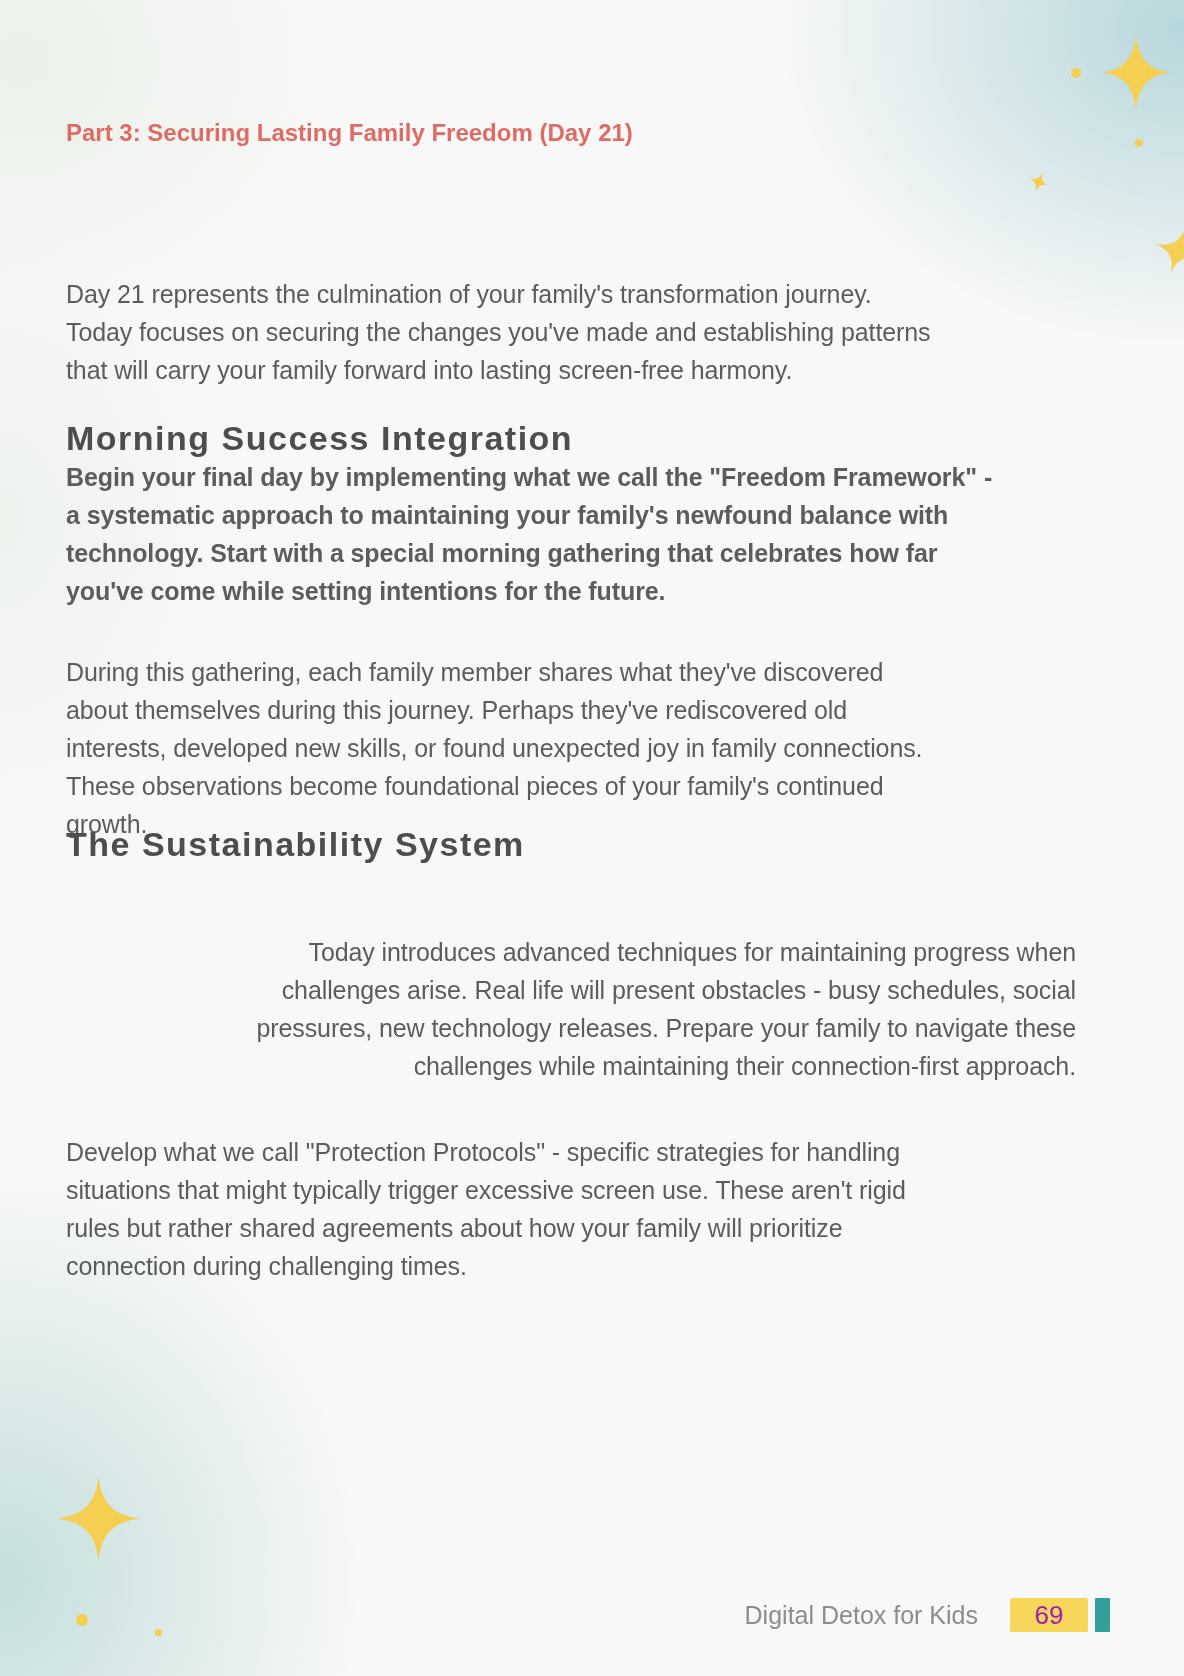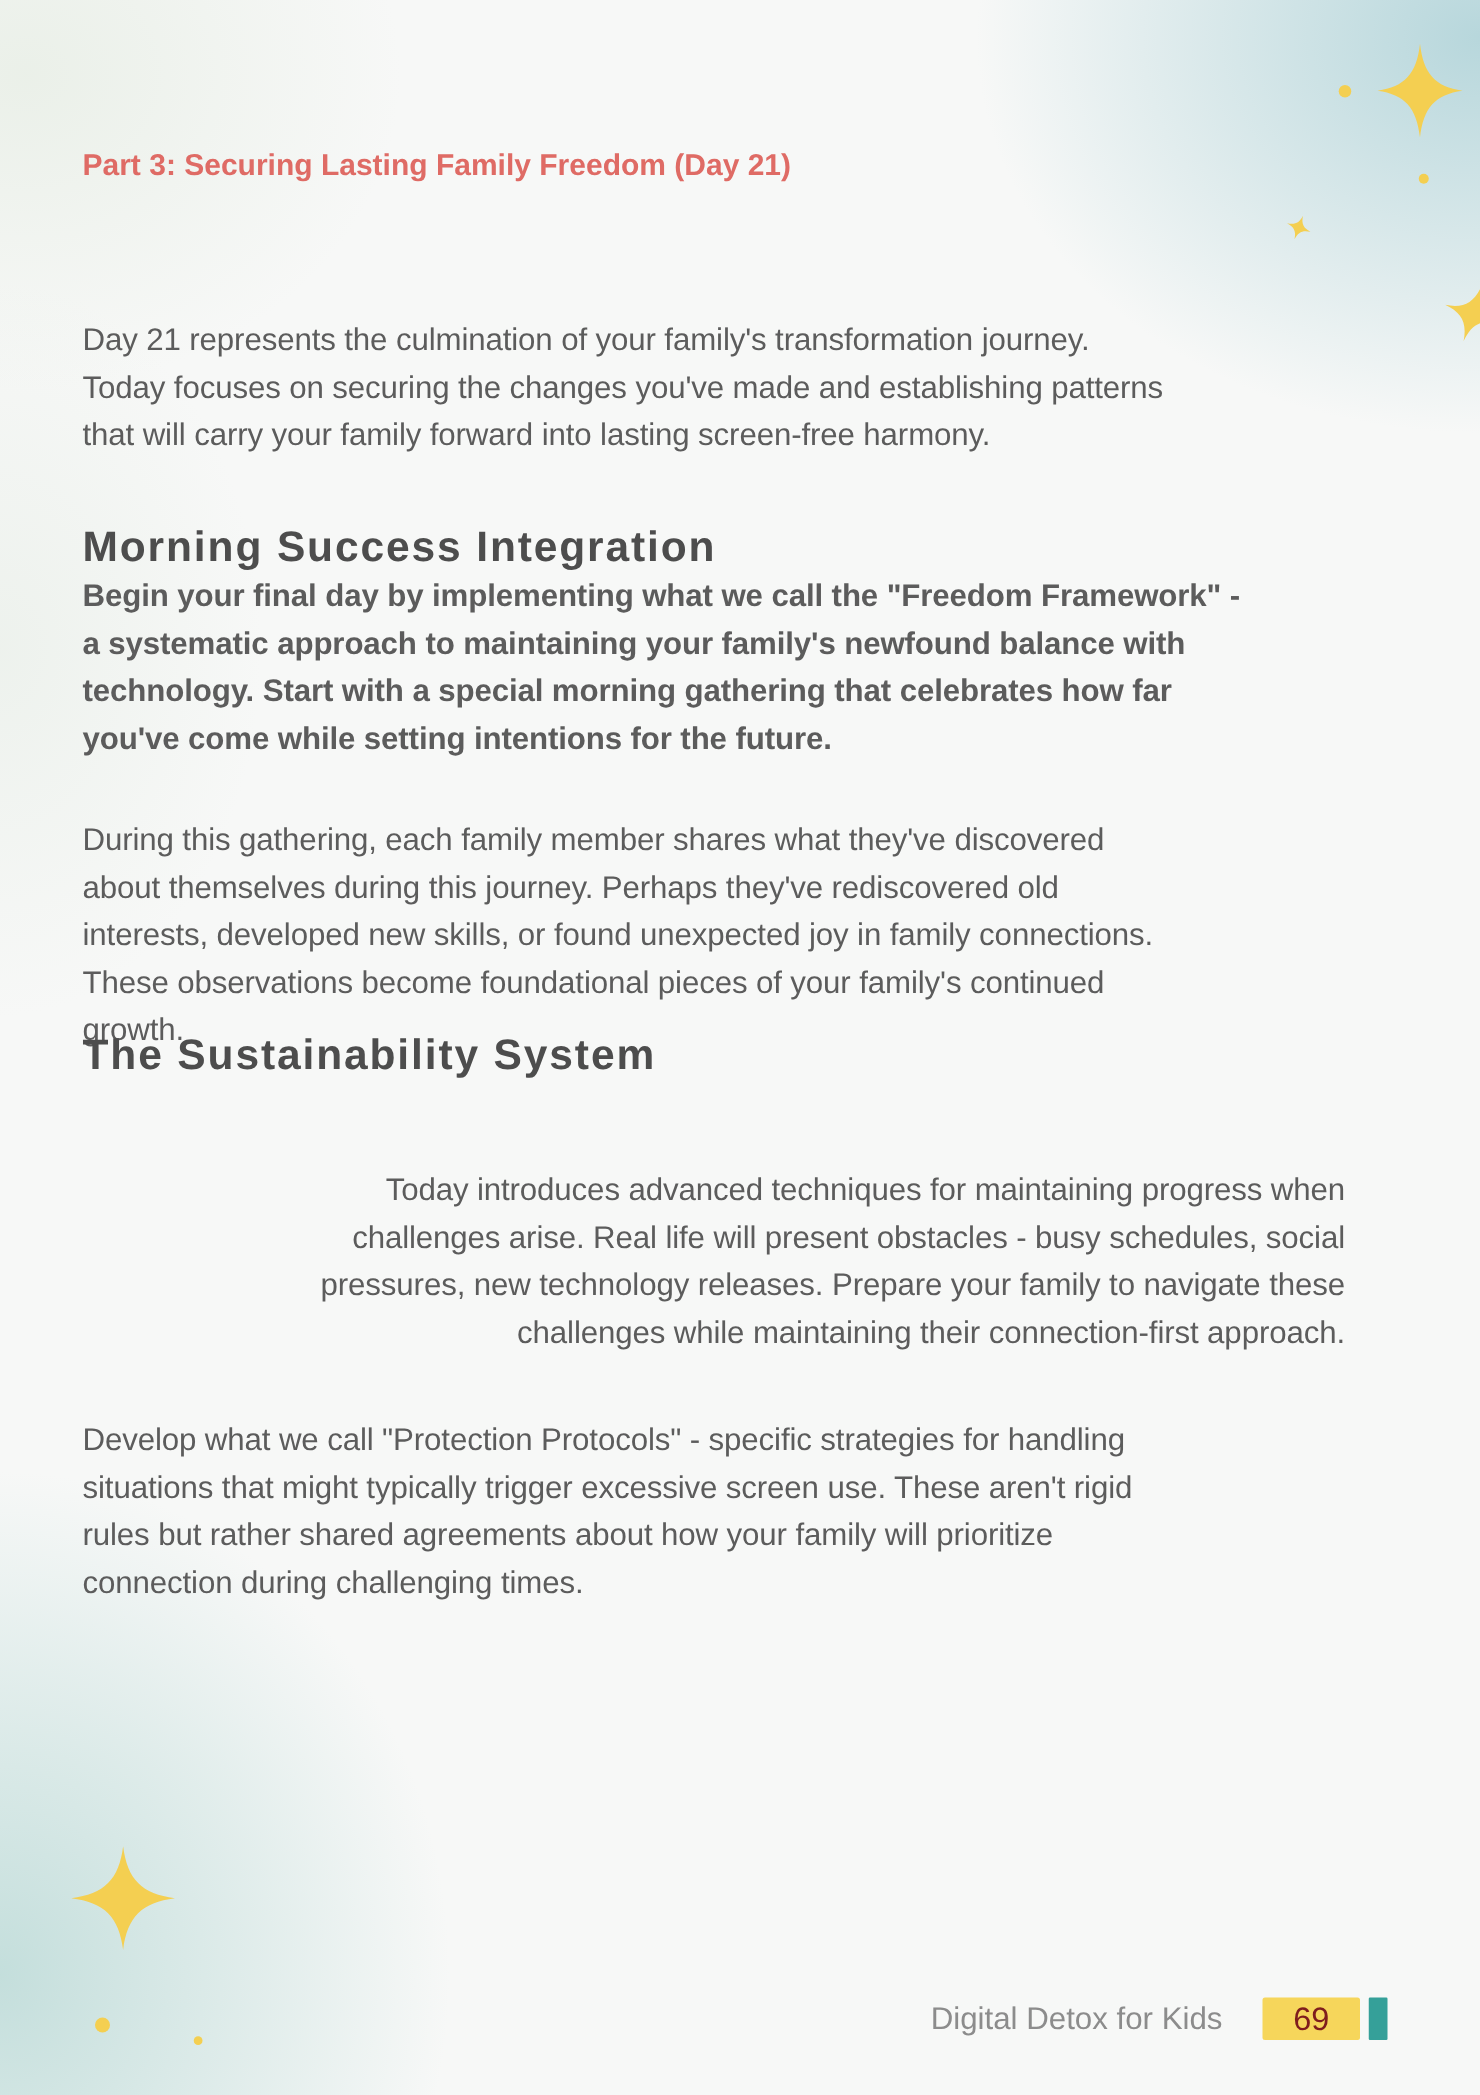--- a/index.html
+++ b/index.html
@@ -32,21 +32,21 @@
   .footer-title{
     position:absolute;top:1598px;right:206px;
     font-size:25px;line-height:34px;color:#8c8c8c;
     white-space:nowrap;
     margin-left:26px;
   }
   .page-badge{
     position:absolute;left:1010px;top:1598px;width:78px;height:34px;
     background:#f6d65b;border-radius:2px;
     display:flex;align-items:center;justify-content:center;
-    font-size:26px;color:#7f1d1d;
+    font-size:26px;color:#a21caf;
   }
   .teal-bar{
     position:absolute;left:1095px;top:1598px;width:15px;height:34px;
     background:#35a099;border-radius:1px;
   }
   
   .sparkle{position:absolute;}
   .sparkle path{fill:#f4cf51;}
   .dot{position:absolute;border-radius:50%;background:#f4cf51;}
 </style>
@@ -68,21 +68,21 @@
   </svg>
 
   <svg class="sparkle" style="left:57px;top:1477px;width:83px;height:83px;" viewBox="0 0 100 100" preserveAspectRatio="none">
     <path d="M50 0 C54 32 68 46 100 50 C68 54 54 68 50 100 C46 68 32 54 0 50 C32 46 46 32 50 0 Z"></path>
   </svg>
   <div class="dot" style="left:76px;top:1614px;width:12px;height:12px;"></div>
   <div class="dot" style="left:155px;top:1629px;width:7px;height:7px;"></div>
 
   <div class="block part-title" style="top:110px;">Part 3: Securing Lasting Family Freedom (Day 21)</div>
 
-  <div class="block para" style="top:253px;">Day 21 represents the culmination of your family's transformation journey.
+  <div class="block para" style="top:275px;">Day 21 represents the culmination of your family's transformation journey.
 Today focuses on securing the changes you've made and establishing patterns
 that will carry your family forward into lasting screen-free harmony.</div>
 
   <div class="block h2" style="top:418px;">Morning Success Integration</div>
   <div class="block para" style="top:458px;font-weight:bold;">Begin your final day by implementing what we call the "Freedom Framework" -
 a systematic approach to maintaining your family's newfound balance with
 technology. Start with a special morning gathering that celebrates how far
 you've come while setting intentions for the future.</div>
   <div class="block para" style="top:653px;">During this gathering, each family member shares what they've discovered
 about themselves during this journey. Perhaps they've rediscovered old

